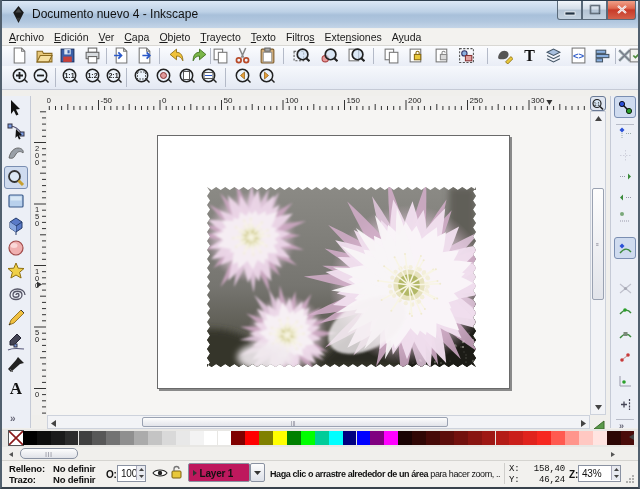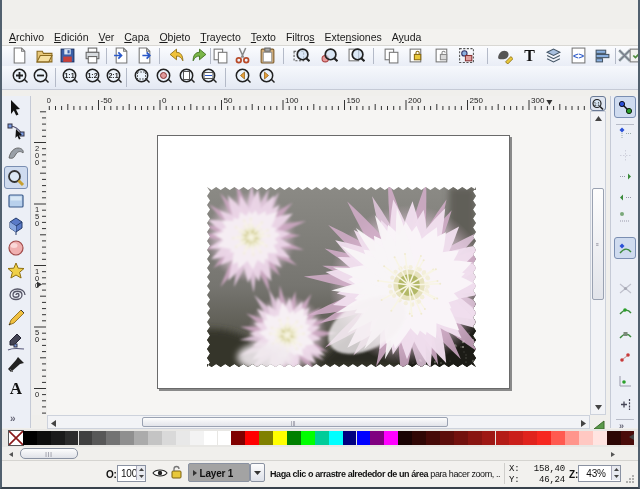--- a/index.html
+++ b/index.html
@@ -35,28 +35,48 @@
 .sw{position:absolute;top:2px;width:13.9px;height:14px;}
 #palscroll{position:absolute;left:0;top:447px;width:100%;height:13px;background:#f0efec;}
 #palthumb{position:absolute;left:18px;top:1px;width:58px;height:11px;background:linear-gradient(#fdfdfd,#e0e2e8);border:1px solid #8a92a2;border-radius:5px;font-size:6px;color:#667;text-align:center;line-height:10px;letter-spacing:1px;}
 #status{position:absolute;left:0;top:460px;width:100%;height:26px;background:#f2f1ee;border-top:1px solid #d5d4d0;font-size:9.5px;color:#111;letter-spacing:-0.2px;}
 .sb-fill{position:absolute;left:7px;top:2px;line-height:11px;}
 .sbl{font-weight:bold;display:inline-block;width:44px;}
 .sbv{font-weight:bold;}
 .spin{position:absolute;height:17px;background:#fff;border:1px solid #8a92a2;font-size:10px;padding:2px 10px 0 3px;}
 .spinarr{position:absolute;right:0;top:0;width:9px;height:15px;}
 .spinarr i{display:flex;align-items:center;justify-content:center;height:7px;background:#e8eaf0;border-left:1px solid #aab;}
-.combo{position:absolute;height:19px;background:#a3a3a3;border:1px solid #8a92a2;border-radius:2px;font-size:10px;padding:3px 2px 0 4px;}
+.combo{position:absolute;height:19px;background:#be185d;border:1px solid #8a92a2;border-radius:2px;font-size:10px;padding:3px 2px 0 4px;}
 .combobtn{position:absolute;width:15px;height:19px;background:linear-gradient(#fdfdfd,#dde0e8);border:1px solid #8a92a2;border-radius:2px;font-size:8px;color:#333;text-align:center;line-height:17px;}
 .sbmsg{position:absolute;left:268px;top:8px;width:231px;white-space:nowrap;overflow:hidden;font-size:9px;letter-spacing:-0.4px;}
 .sbxy{position:absolute;left:507px;top:3px;width:56px;display:grid;grid-template-columns:14px 42px;line-height:10.5px;font-family:"Liberation Mono",monospace;font-size:9px;}
 .sbxy .num{text-align:right;}
 #grip{position:absolute;right:3px;bottom:2px;width:10px;height:10px;color:#aaa;font-size:9px;}
 </style></head><body>
 <div id="win">
+  <div id="title">
+    <svg width="17" height="17" style="position:absolute;left:8px;top:5px;" viewBox="0 0 16 16">
+        <path d="M8 0l5 6-2.5 5L8 16l-2.5-5L3 6z" fill="#1a1a1a"></path>
+        <path d="M8 2l3 4H5z" fill="#444"></path>
+        <path d="M5.5 11L8 14l2.5-3z" fill="#333"></path>
+      </svg>
+    <span class="txt">Documento nuevo 4 - Inkscape</span>
+
+<div class="wbtn" style="left:555px;width:25px;border-radius:0 0 0 3px;"><svg width="25" height="19">
+          <rect x="7" y="11" width="10" height="3" fill="#234" stroke="#fff" stroke-width="0.7"></rect>
+        </svg></div>
+<div class="wbtn" style="left:580px;width:25px;"><svg width="25" height="19">
+          <rect x="7.5" y="4.5" width="9" height="8" fill="none" stroke="#234" stroke-width="1.4"></rect>
+          <rect x="7.5" y="4.5" width="9" height="8" fill="none" stroke="#fff" stroke-width="0.5" opacity="0.6"></rect>
+        </svg></div>
+<div class="wbtn close" style="left:605px;width:29px;border-radius:0 0 3px 0;"><svg width="29" height="19">
+          <path d="M10 5l8 7M18 5l-8 7" stroke="#fff" stroke-width="2.2"></path>
+          <path d="M10 5l8 7M18 5l-8 7" stroke="#801818" stroke-width="0.6" opacity="0.4"></path>
+        </svg></div>
+  </div>
   <div id="menubar">
       <span class="mi"><u>A</u>rchivo</span>
       <span class="mi"><u>E</u>dición</span>
       <span class="mi"><u>V</u>er</span>
       <span class="mi"><u>C</u>apa</span>
       <span class="mi"><u>O</u>bjeto</span>
       <span class="mi"><u>T</u>rayecto</span>
       <span class="mi"><u>T</u>exto</span>
       <span class="mi">Filtro<u>s</u></span>
       <span class="mi">Exte<u>n</u>siones</span>
@@ -1184,20 +1204,21 @@
   <div id="palscroll">
     <div class="scrarr" style="left:7px;top:4px;"><svg width="4" height="5" viewBox="0 0 4 5">
           <polygon points="4,0 4,5 0,2.5" fill="#555"></polygon>
         </svg></div>
     <div id="palthumb">|||</div>
     <div class="scrarr" style="left:609px;top:4px;"><svg width="4" height="5" viewBox="0 0 4 5">
           <polygon points="0,0 4,2.5 0,5" fill="#555"></polygon>
         </svg></div>
   </div>
   <div id="status">
+<div class="sb-fill"><span class="sbl">Relleno:</span><span class="sbv">No definir</span><br><span class="sbl">Trazo:</span><span class="sbv" style="left:44px;">No definir</span></div>
 <div style="position:absolute;left:104px;top:8px;font-size:10px;font-weight:bold;">O:</div>
 <div class="spin" style="left:115px;top:4px;width:29px;">100<span class="spinarr">
           <i>
             <svg width="5" height="3" viewBox="0 0 5 3">
               <polygon points="0,3 2.5,0 5,3" fill="#444"></polygon>
             </svg>
           </i>
           <i>
             <svg width="5" height="3" viewBox="0 0 5 3">
               <polygon points="0,0 5,0 2.5,3" fill="#444"></polygon>
@@ -1220,21 +1241,21 @@
         </svg></div>
 <div class="sbmsg"><b>Haga clic o arrastre alrededor de un área</b> para hacer zoom, ...</div>
 <div style="position:absolute;left:502px;top:2px;width:1px;height:21px;background:#cfcecb;"></div>
       <div class="sbxy">
         <span>X:</span>
         <span class="num">158,40</span>
         <span>Y:</span>
         <span class="num">46,24</span>
       </div>
 <div style="position:absolute;left:567px;top:8px;font-size:10px;font-weight:bold;">Z:</div>
-<div class="spin" style="left:576px;top:4px;width:43px;text-align:center;">43%<span class="spinarr">
+<div class="spin" style="left:576px;top:4px;width:43px;">43%<span class="spinarr">
           <i>
             <svg width="5" height="3" viewBox="0 0 5 3">
               <polygon points="0,3 2.5,0 5,3" fill="#444"></polygon>
             </svg>
           </i>
           <i>
             <svg width="5" height="3" viewBox="0 0 5 3">
               <polygon points="0,0 5,0 2.5,3" fill="#444"></polygon>
             </svg>
           </i>

